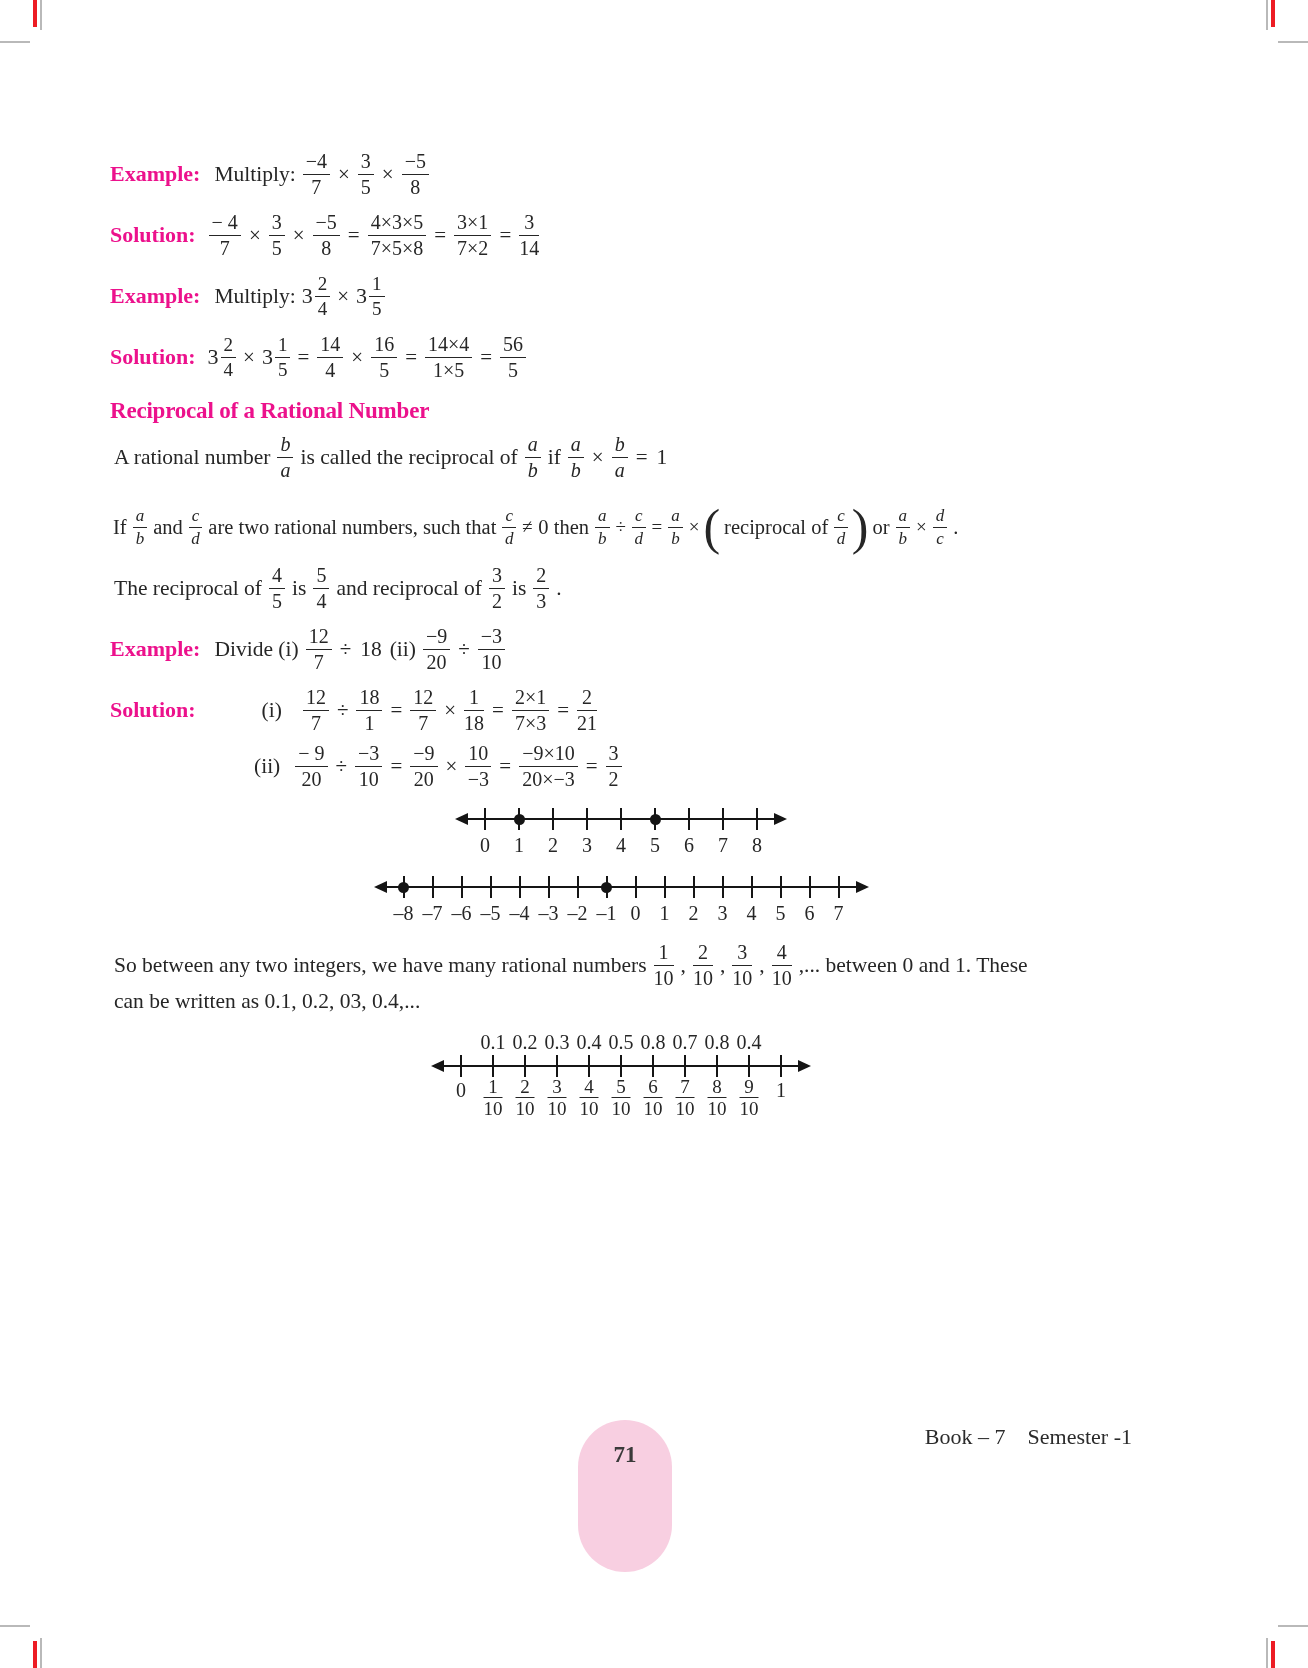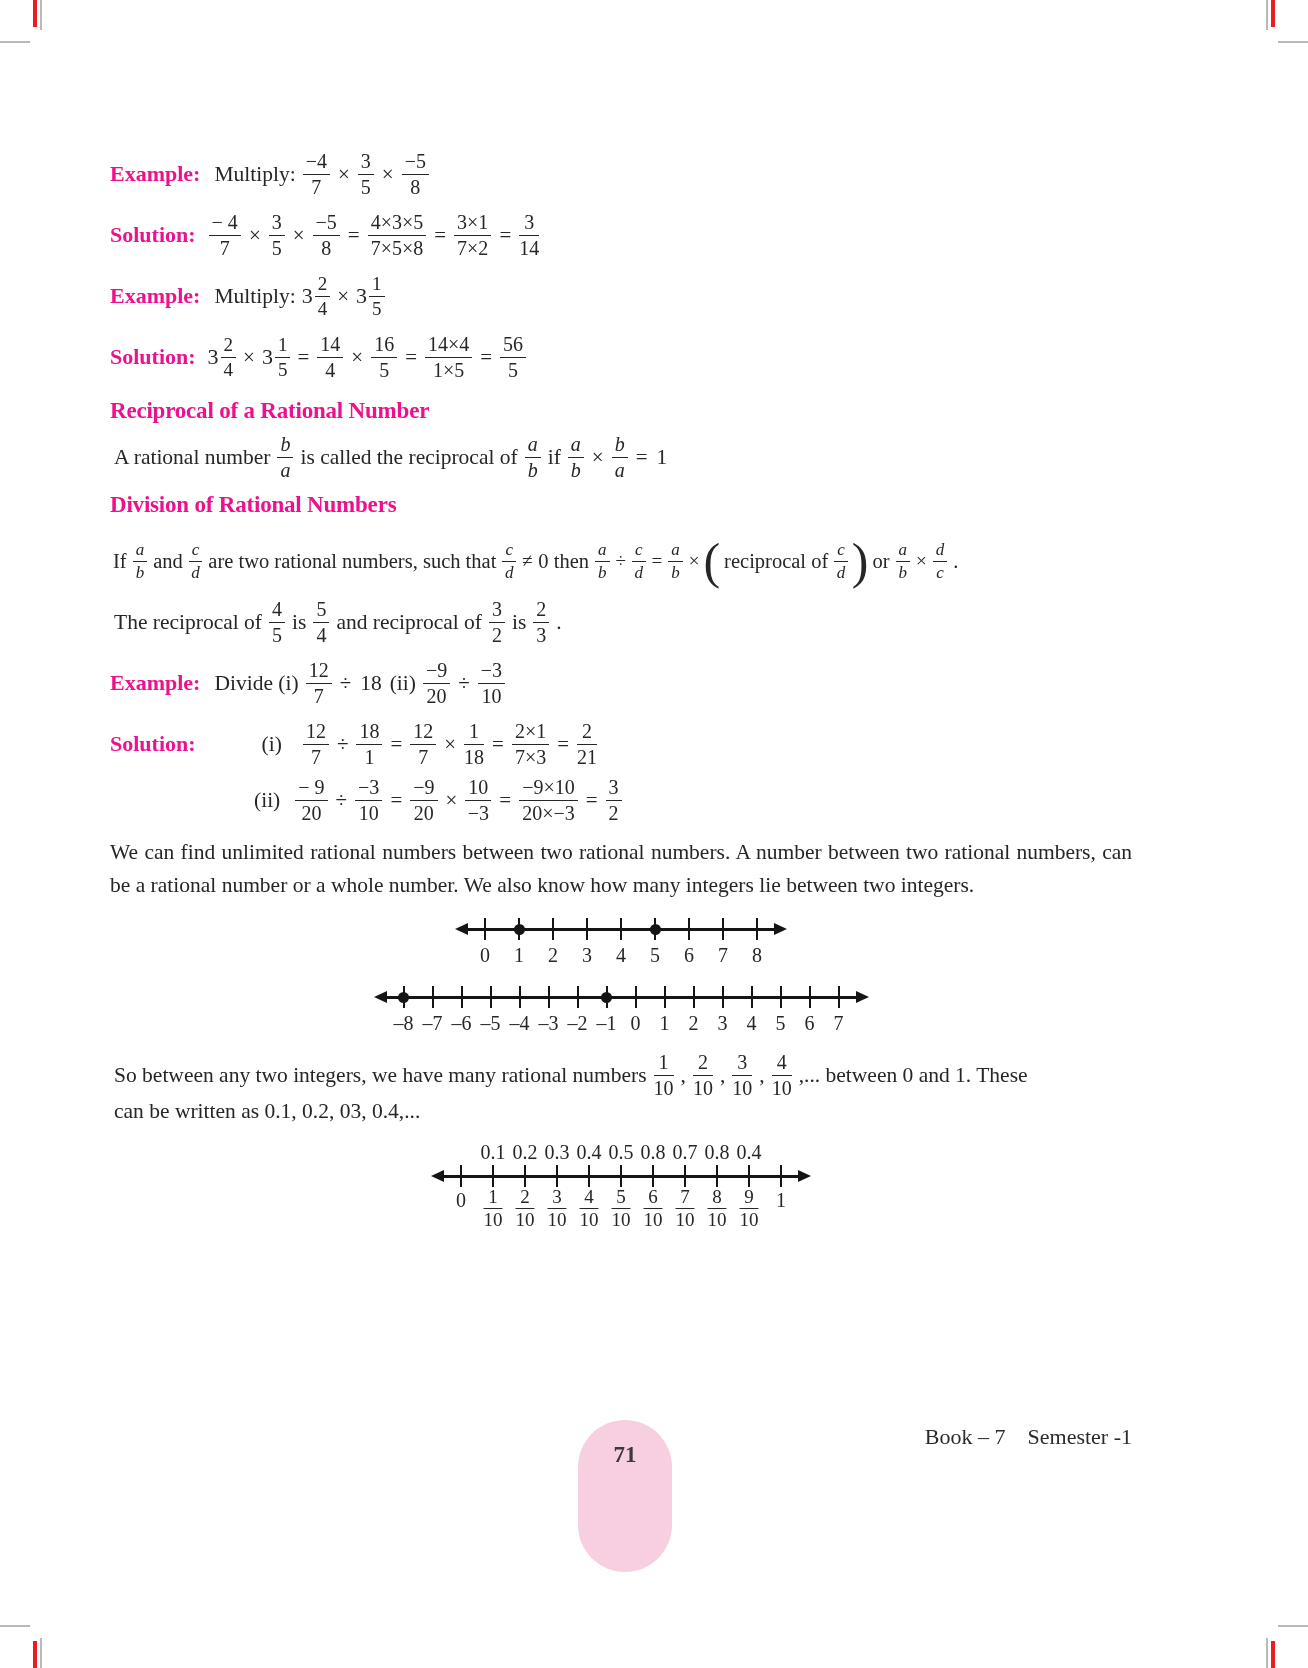--- a/index.html
+++ b/index.html
@@ -188,21 +188,20 @@
         <span class="fd">b</span>
       </span>
       <span class="op">×</span>
       <span class="frac it">
         <span class="fn">b</span>
         <span class="fd">a</span>
       </span>
       <span class="op">=</span>
       <span class="mtxt">1</span>
     </div>
-    <h3 class="section-heading" style="margin-top: 8px;">Division of Rational Numbers</h3>
     <div class="math-row compact" style="margin-top: 16px; margin-bottom: 6px;">
       <span class="mtxt">If</span>
       <span class="frac it">
         <span class="fn">a</span>
         <span class="fd">b</span>
       </span>
       <span class="mtxt">and</span>
       <span class="frac it">
         <span class="fn">c</span>
         <span class="fd">d</span>
@@ -353,21 +352,20 @@
       <span class="frac">
         <span class="fn">−9×10</span>
         <span class="fd">20×−3</span>
       </span>
       <span class="op">=</span>
       <span class="frac">
         <span class="fn">3</span>
         <span class="fd">2</span>
       </span>
     </div>
-    <p class="para">We can find unlimited rational numbers between two rational numbers. A number between two rational numbers, can be a rational number or a whole number. We also know how many integers lie between two integers.</p>
     <div class="numline" style="width: 332px; height: 64px;">
       <div class="nl-line" style="top: 18px;"></div>
       <span class="nl-arw left" style="top: 13px;"></span>
       <span class="nl-arw right" style="top: 13px;"></span>
       <span class="nl-tick" style="left: 29px; top: 8px;"></span>
       <span class="nl-tick" style="left: 63px; top: 8px;"></span>
       <span class="nl-tick" style="left: 97px; top: 8px;"></span>
       <span class="nl-tick" style="left: 131px; top: 8px;"></span>
       <span class="nl-tick" style="left: 165px; top: 8px;"></span>
       <span class="nl-tick" style="left: 199px; top: 8px;"></span>

